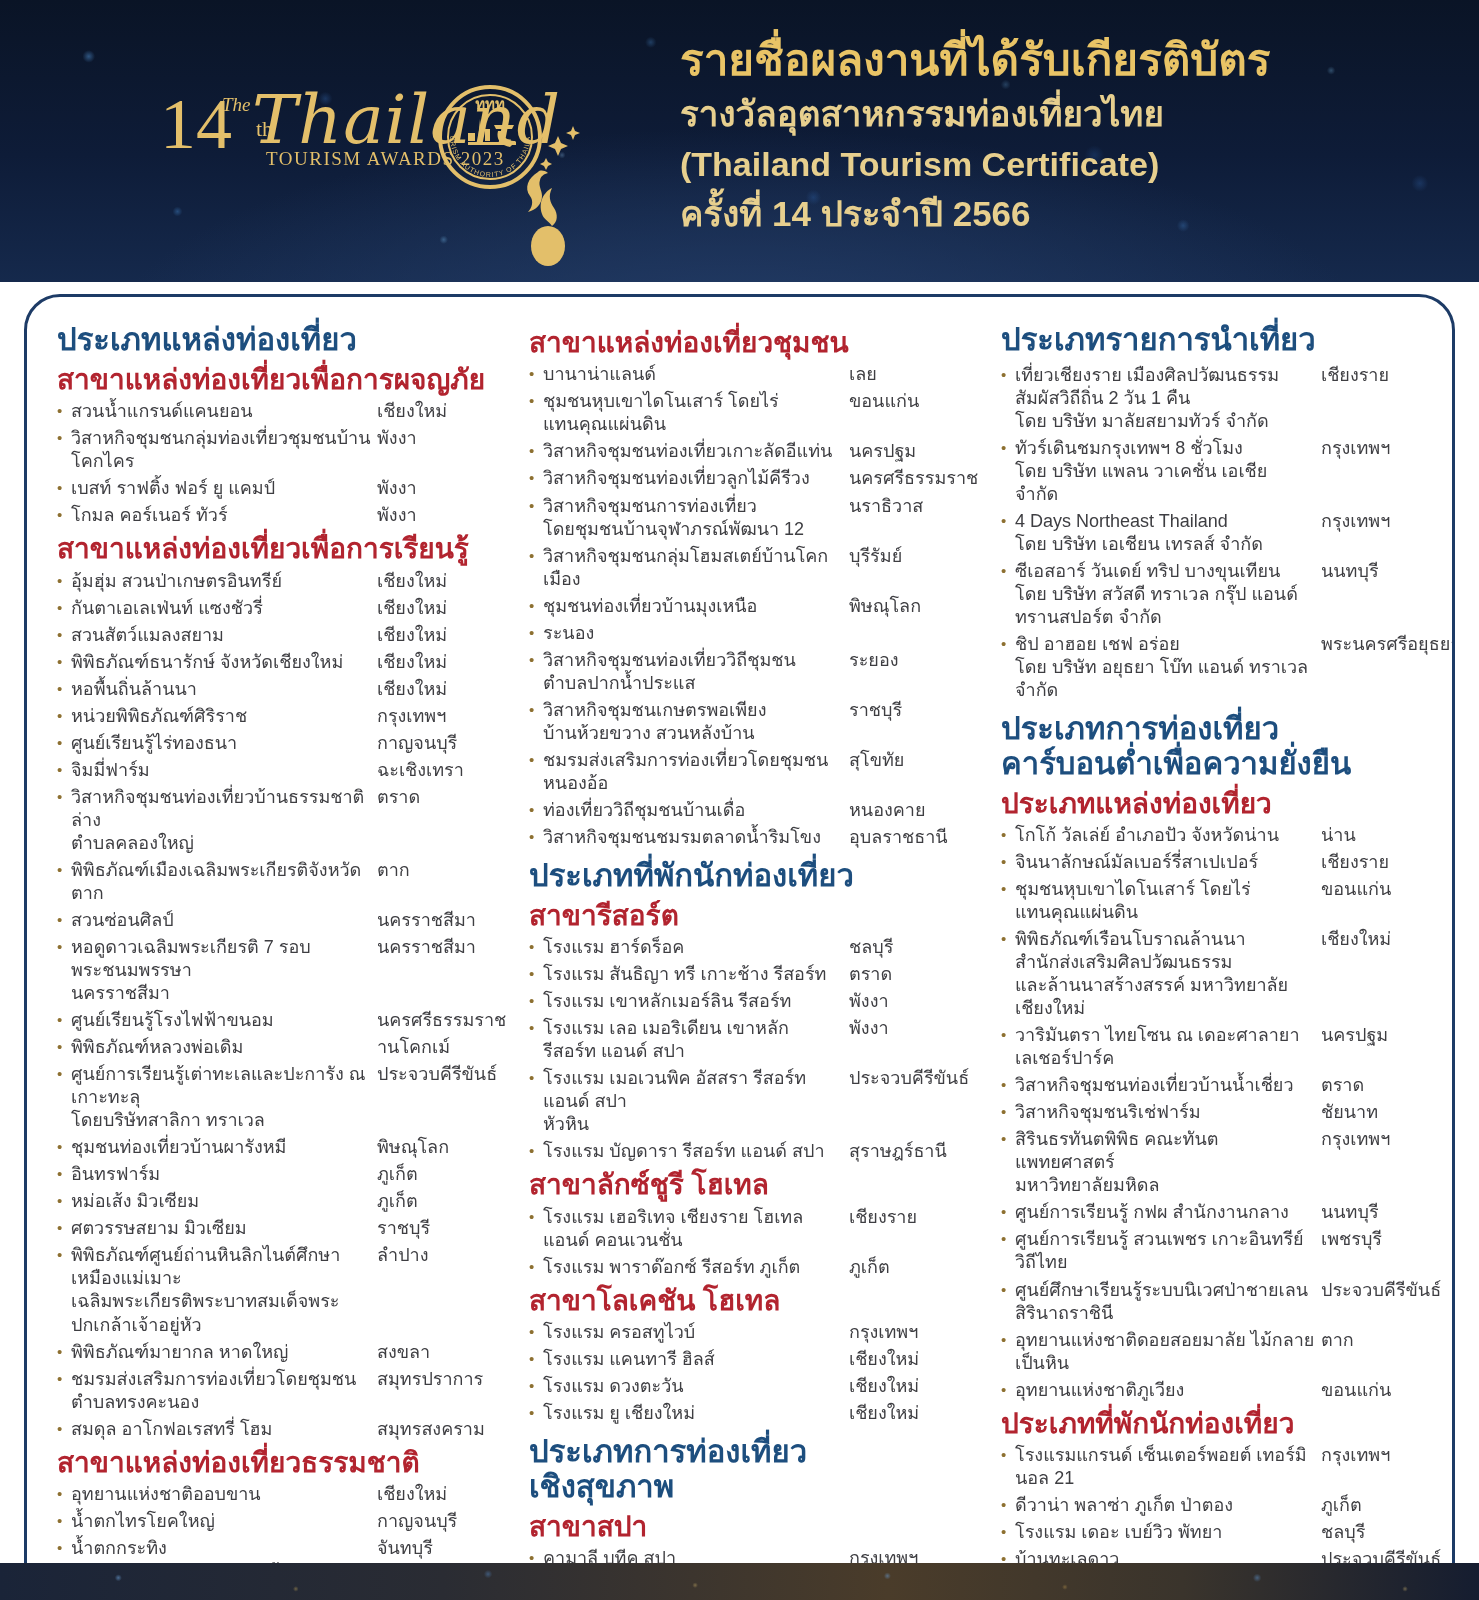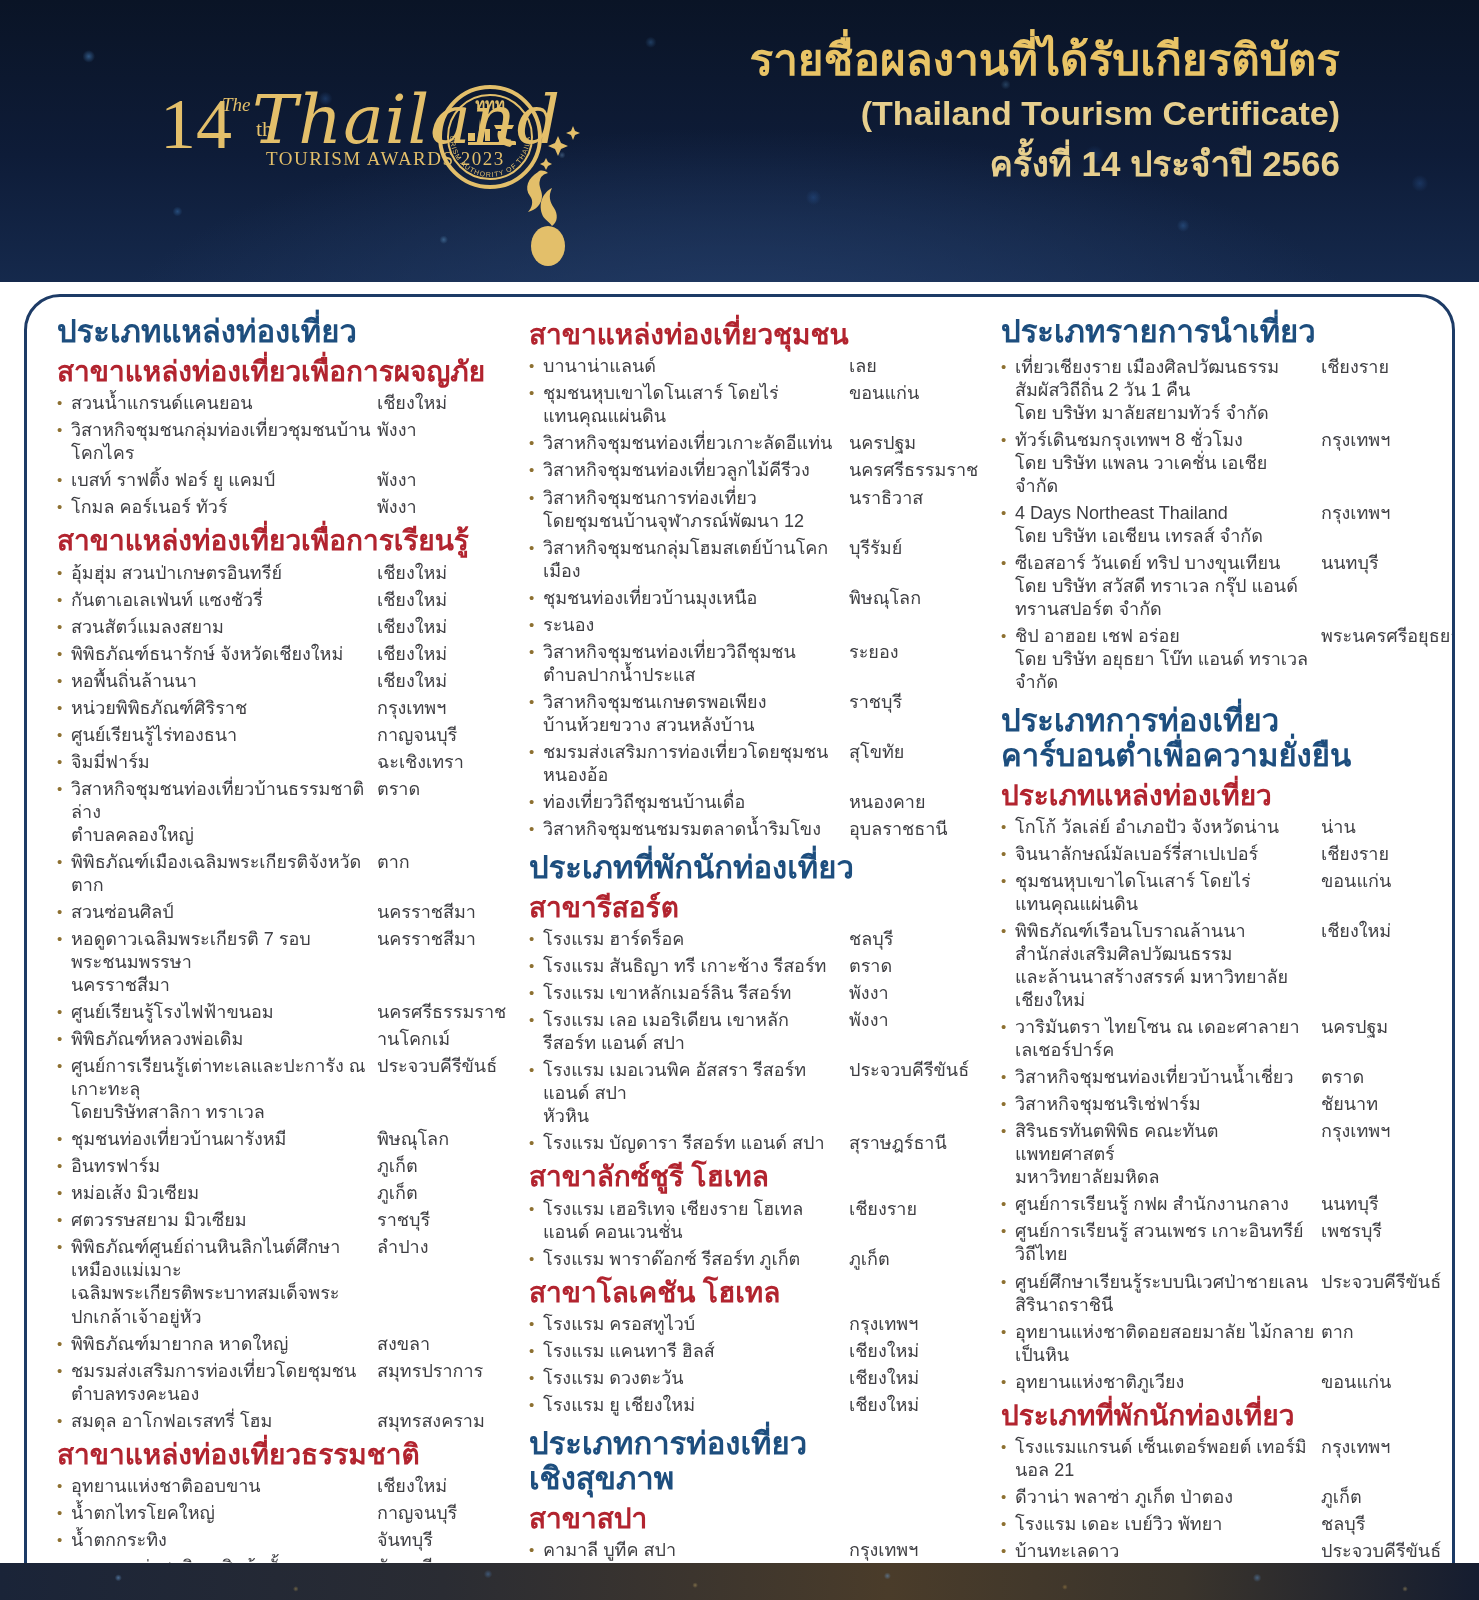--- a/index.html
+++ b/index.html
@@ -32,32 +32,32 @@
   .logo-block { position:absolute; left:160px; top:78px; width:270px; height:140px; color:#e3bf6a; }
   .logo-the { position:absolute; left:62px; top:16px; font-family:"Liberation Serif","DejaVu Serif",serif; font-style:italic; font-size:19px; color:#e3bf6a;text-align:center; }
   .logo-14 { position:absolute; left:0px; top:10px; font-family:"Liberation Serif","DejaVu Serif",serif; font-size:72px; line-height:1; color:#e3bf6a; }
   .logo-th { position:absolute; left:96px; top:38px; font-family:"Liberation Serif","DejaVu Serif",serif; font-size:22px; color:#e3bf6a; }
   .logo-thailand { position:absolute; left:92px; top:8px; font-family:"DejaVu Serif","Liberation Serif",serif; font-style:italic; font-size:68px; line-height:1; color:#e3bf6a; letter-spacing:1px; }
   .logo-sub { position:absolute; left:106px; top:70px; font-family:"Liberation Serif","DejaVu Serif",serif; font-size:19px; letter-spacing:1.5px; color:#e3bf6a; white-space:nowrap; }
   .logo-swan { position:absolute; left:358px; top:48px; }
 
   .tat-emblem { position:absolute; left:438px; top:85px; }
 
-  .title-block { position:absolute; left:680px; top:30px; width:660px; text-align:right; }
+  .title-block { position:absolute; left:680px; top:30px; width:660px; text-align:left; }
   .title-l1 { font-size:44px; font-weight:bold; color:#e9c466; line-height:1.35; }
   .title-l2 { font-size:35px; font-weight:bold; color:#e7cf8e; line-height:1.45; }
   .title-l3 { font-size:34px; font-weight:bold; color:#e7cf8e; line-height:1.45; }
   .title-l4 { font-size:35px; font-weight:bold; color:#e7cf8e; line-height:1.45; }
 
   
   .panel {
     position:absolute; left:24px; top:294px; width:1431px; height:1306px;
     border:3px solid #1d3b66; border-radius:36px;
     background:#ffffff; overflow:hidden;
-    padding:16px 28px 0 30px;
+    padding:24px 28px 0 30px;
   }
   .cols { display:flex; gap:18px; }
   .col { width:452px; flex:0 0 452px; }
   .col + .col { margin-left:2px; }
 
   .cat {
     font-size:31px; font-weight:bold; color:#1d4e7e;
     line-height:1.12; margin:10px 0 6px 0; white-space:pre-line;
   }
   .col .cat:first-child { margin-top:2px; }
@@ -129,20 +129,21 @@
       <path d="M60 46 C58 54 62 60 72 62 L78 56 C70 56 64 52 64 46 Z"></path>
       <rect x="30" y="57" width="48" height="3"></rect>
     </g>
     <text font-size="7" fill="#e3bf6a" letter-spacing="1">
       <textPath href="#botarc" startOffset="50%" text-anchor="middle">TOURISM AUTHORITY OF THAILAND</textPath>
     </text>
   </svg>
 
   <div class="title-block">
     <div class="title-l1">รายชื่อผลงานที่ได้รับเกียรติบัตร</div>
+    <div class="title-l2">รางวัลอุตสาหกรรมท่องเที่ยวไทย</div>
     <div class="title-l3">(Thailand Tourism Certificate)</div>
     <div class="title-l4">ครั้งที่ 14 ประจำปี 2566</div>
   </div>
 </div>
 
 <div class="panel">
   <div class="cols">
     <div class="col">
         <div class="cat">ประเภทแหล่งท่องเที่ยว</div>
         <div class="branch">สาขาแหล่งท่องเที่ยวเพื่อการผจญภัย</div>

